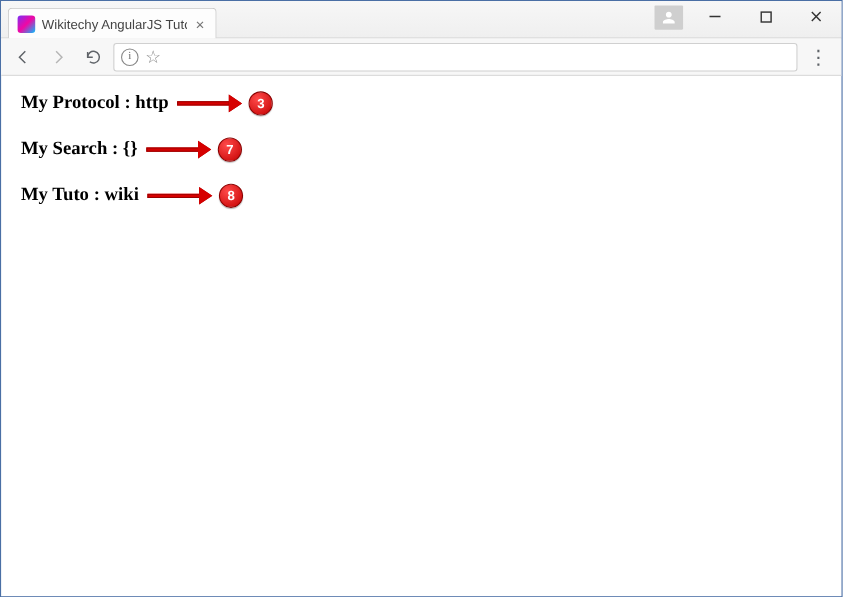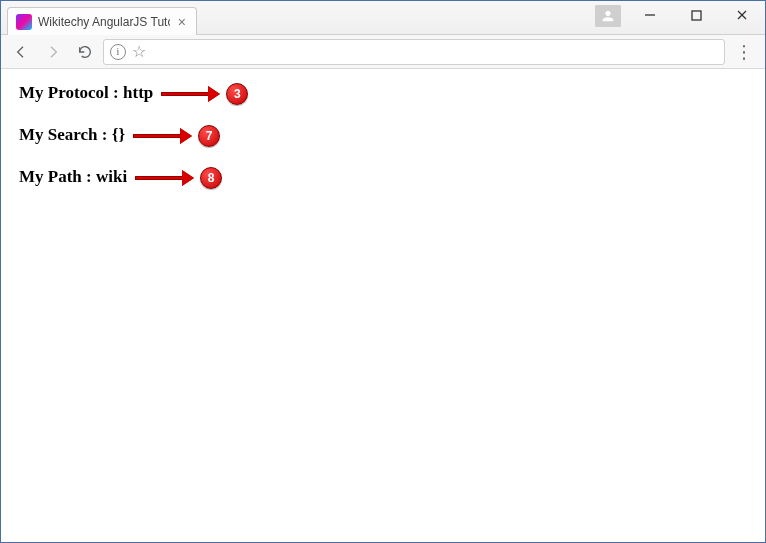--- a/index.html
+++ b/index.html
@@ -97,14 +97,14 @@
     <span class="info-icon">i</span>
     <span class="star">☆</span>
   </div>
   <span class="menu-btn">⋮</span>
 </div>
 
 <div class="content">
 
     <div class="row"><span>My Protocol : </span><span>http</span><span class="annot"><span class="shaft" style="width: 48px;"></span><span class="head"></span><span class="badge">3</span></span></div>
     <div class="row"><span>My Search : </span><span>{}</span><span class="annot"><span class="shaft" style="width: 48px;"></span><span class="head"></span><span class="badge">7</span></span></div>
-    <div class="row"><span>My Path : </span><span>wiki</span><span class="annot"><span class="shaft" style="width: 48px;"></span><span class="head"></span><span class="badge">8</span></span></div>
+    <div class="row"><span>My Tuto : </span><span>wiki</span><span class="annot"><span class="shaft" style="width: 48px;"></span><span class="head"></span><span class="badge">8</span></span></div>
   </div>
 
 </body></html>

